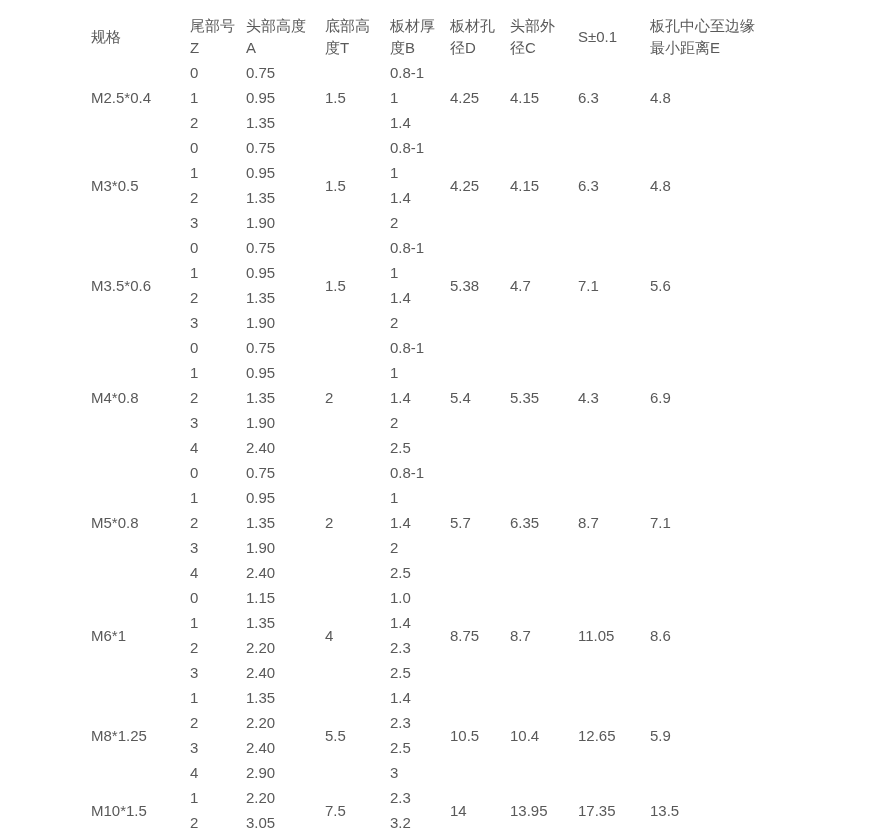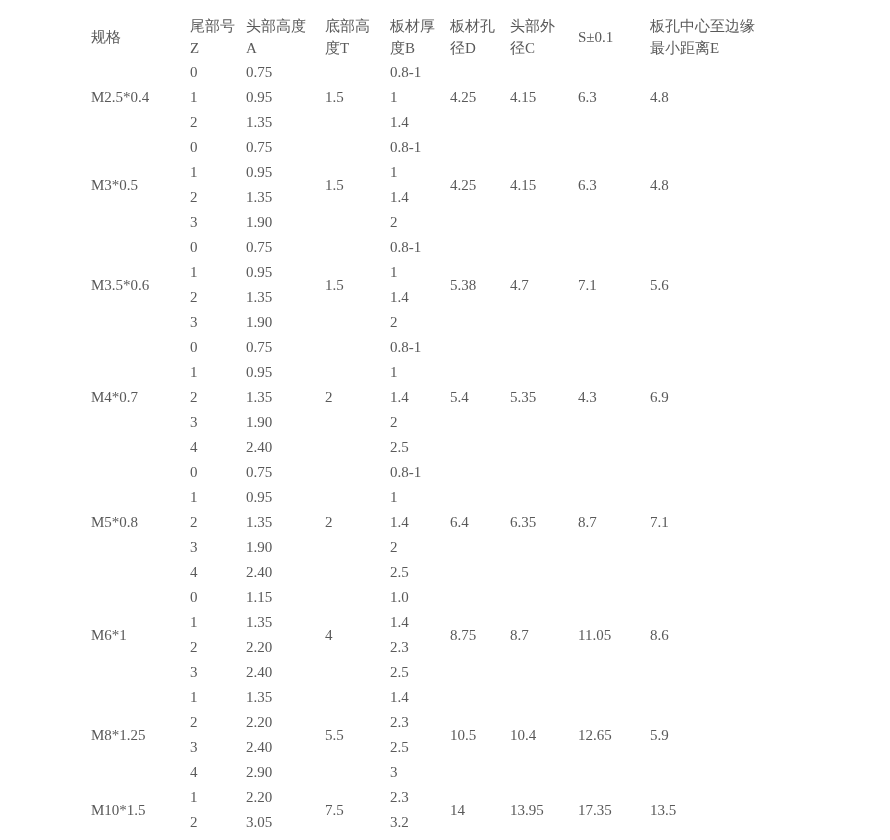--- a/index.html
+++ b/index.html
@@ -12,21 +12,20 @@
     height: 840px;
     overflow: hidden;
     color: #595959;
   }
   table {
     border-collapse: collapse;
     table-layout: fixed;
     margin: 14px 0 0 91px;
     width: 780px;
     font-size: 15px;
-    font-family: Liberation Serif, serif;
   }
   th, td {
     font-weight: normal;
     text-align: left;
     vertical-align: middle;
     white-space: nowrap;
     padding: 0;
   }
   thead th { height: 46px; line-height: 22px; }
   thead .hline { display: block; }
@@ -155,21 +154,21 @@
         <td>2</td>
         <td>1.35</td>
         <td>1.4</td>
       </tr>
       <tr>
         <td>3</td>
         <td>1.90</td>
         <td>2</td>
       </tr>
       <tr>
-        <td rowspan="5">M4*0.7</td>
+        <td rowspan="5">M4*0.8</td>
         <td>0</td>
         <td>0.75</td>
         <td rowspan="5">2</td>
         <td>0.8-1</td>
         <td rowspan="5">5.4</td>
         <td rowspan="5">5.35</td>
         <td rowspan="5">4.3</td>
         <td rowspan="5">6.9</td>
       </tr>
       <tr>
@@ -191,21 +190,21 @@
         <td>4</td>
         <td>2.40</td>
         <td>2.5</td>
       </tr>
       <tr>
         <td rowspan="5">M5*0.8</td>
         <td>0</td>
         <td>0.75</td>
         <td rowspan="5">2</td>
         <td>0.8-1</td>
-        <td rowspan="5">6.4</td>
+        <td rowspan="5">5.7</td>
         <td rowspan="5">6.35</td>
         <td rowspan="5">8.7</td>
         <td rowspan="5">7.1</td>
       </tr>
       <tr>
         <td>1</td>
         <td>0.95</td>
         <td>1</td>
       </tr>
       <tr>

